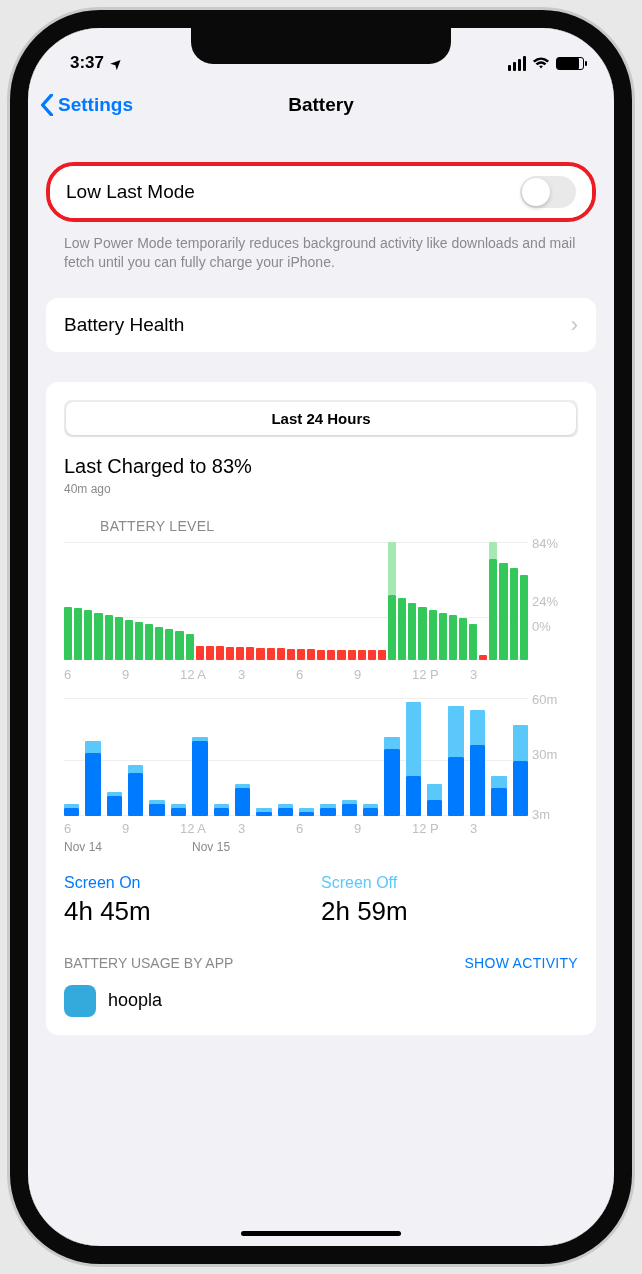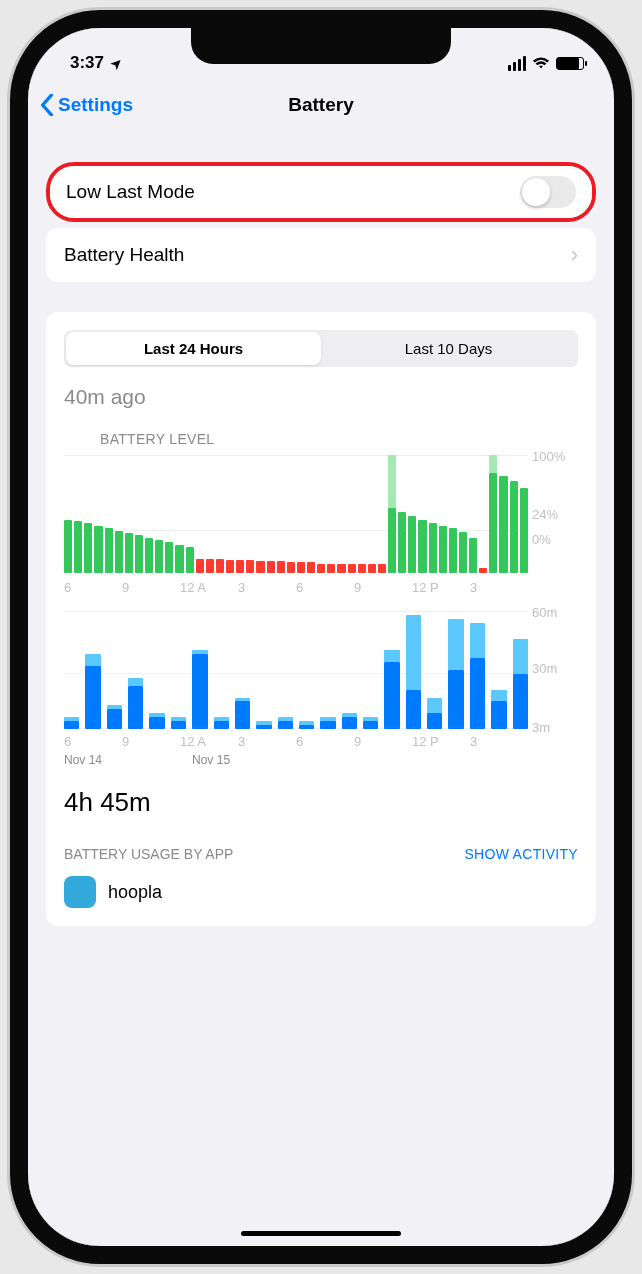--- a/index.html
+++ b/index.html
@@ -95,21 +95,21 @@
 
 .card { background:#fff; border-radius:12px; padding:18px; margin-top:30px; }
 .seg {
   display:flex; background:#eeeef0; border-radius:7px; padding:2px; margin-bottom:18px;
 }
 .seg-item {
   flex:1; text-align:center; padding:8px 0; font-size:15px; font-weight:500; border-radius:8px;
 }
 .seg-item.active { background:#fff; box-shadow:0 1px 3px rgba(0,0,0,0.12); font-weight:600; }
 .charged-title { font-size:20px; font-weight:400; margin-bottom:4px; }
-.charged-ago { color:#8a8a8e; font-size:21px; margin-bottom:22px; }
+.charged-ago { color:#8a8a8e; font-size:12px; margin-bottom:22px; }
 .sec-label { color:#8a8a8e; font-size:14px; letter-spacing:0.3px; margin-bottom:8px;margin-left:36px; }
 
 .chart { position:relative; height:150px; margin-bottom:6px; }
 .chart-axis { position:absolute; right:0; top:0; bottom:32px; width:46px; font-size:13px; color:#c0c0c4; text-align:left; }
 .axis-line { position:absolute; left:0; right:50px; border-top:1px solid #eee; }
 .bars { position:absolute; left:0; right:50px; bottom:32px; top:0; display:flex; align-items:flex-end; gap:2px; }
 .bar { flex:1; display:flex; flex-direction:column; justify-content:flex-end; }
 .bar-inner { width:100%; border-radius:1px; }
 .x-labels { position:absolute; bottom:10px; left:0; right:50px; display:flex; font-size:13px; color:#c0c0c4; }
 .x-labels span { flex:1; }
@@ -178,40 +178,41 @@
 
     <div class="content">
       <div class="highlight-ring">
         <div class="row">
           <span>Low Last Mode</span>
           <div class="toggle">
             <div class="toggle-knob"></div>
           </div>
         </div>
       </div>
+      <div class="hint">Low Power Mode temporarily reduces background activity like downloads and mail fetch until you can fully charge your iPhone.</div>
 
       <div class="row">
         <span>Battery Health</span>
         <span class="chev-right">›</span>
       </div>
 
       <div class="card">
         <div class="seg">
           <div class="seg-item active">Last 24 Hours</div>
-          <div class="seg-item">Last 10 Days</div>
-        </div>
+        </div>
+        <div class="charged-title">Last Charged to 83%</div>
         <div class="charged-ago">40m ago</div>
 
         <div class="sec-label">BATTERY LEVEL</div>
         <div class="chart">
           <div class="axis-line" style="top:0"></div>
           <div class="axis-line" style="top:50%"></div>
           <div class="axis-line" style="bottom:32px"></div>
           <div class="chart-axis">
-            <div style="position:absolute;top:-6px">100%</div>
+            <div style="position:absolute;top:-6px">84%</div>
             <div style="position:absolute;top:44%">24%</div>
             <div style="position:absolute;bottom:26px">0%</div>
           </div>
           <div class="bars" id="bl-bars">
               <div class="bar">
                 <div class="bar-inner" style="height: 53.1px; background: rgb(52, 199, 89);"></div>
               </div>
               <div class="bar">
                 <div class="bar-inner" style="height: 51.92px; background: rgb(52, 199, 89);"></div>
               </div>
@@ -472,21 +473,26 @@
               <span>3</span>
             </div>
           <div class="date-row">
             <span>Nov 14</span>
             <span>Nov 15</span>
           </div>
         </div>
 
         <div class="screen-row">
           <div class="screen-col">
+            <div class="lbl">Screen On</div>
             <div class="val">4h 45m</div>
+          </div>
+          <div class="screen-col off">
+            <div class="lbl">Screen Off</div>
+            <div class="val">2h 59m</div>
           </div>
         </div>
 
         <div class="usage-header">
           <span>BATTERY USAGE BY APP</span>
           <span class="show-act">SHOW ACTIVITY</span>
         </div>
         <div class="app-row">
           <div class="app-icon"></div>
           <span>hoopla</span>

